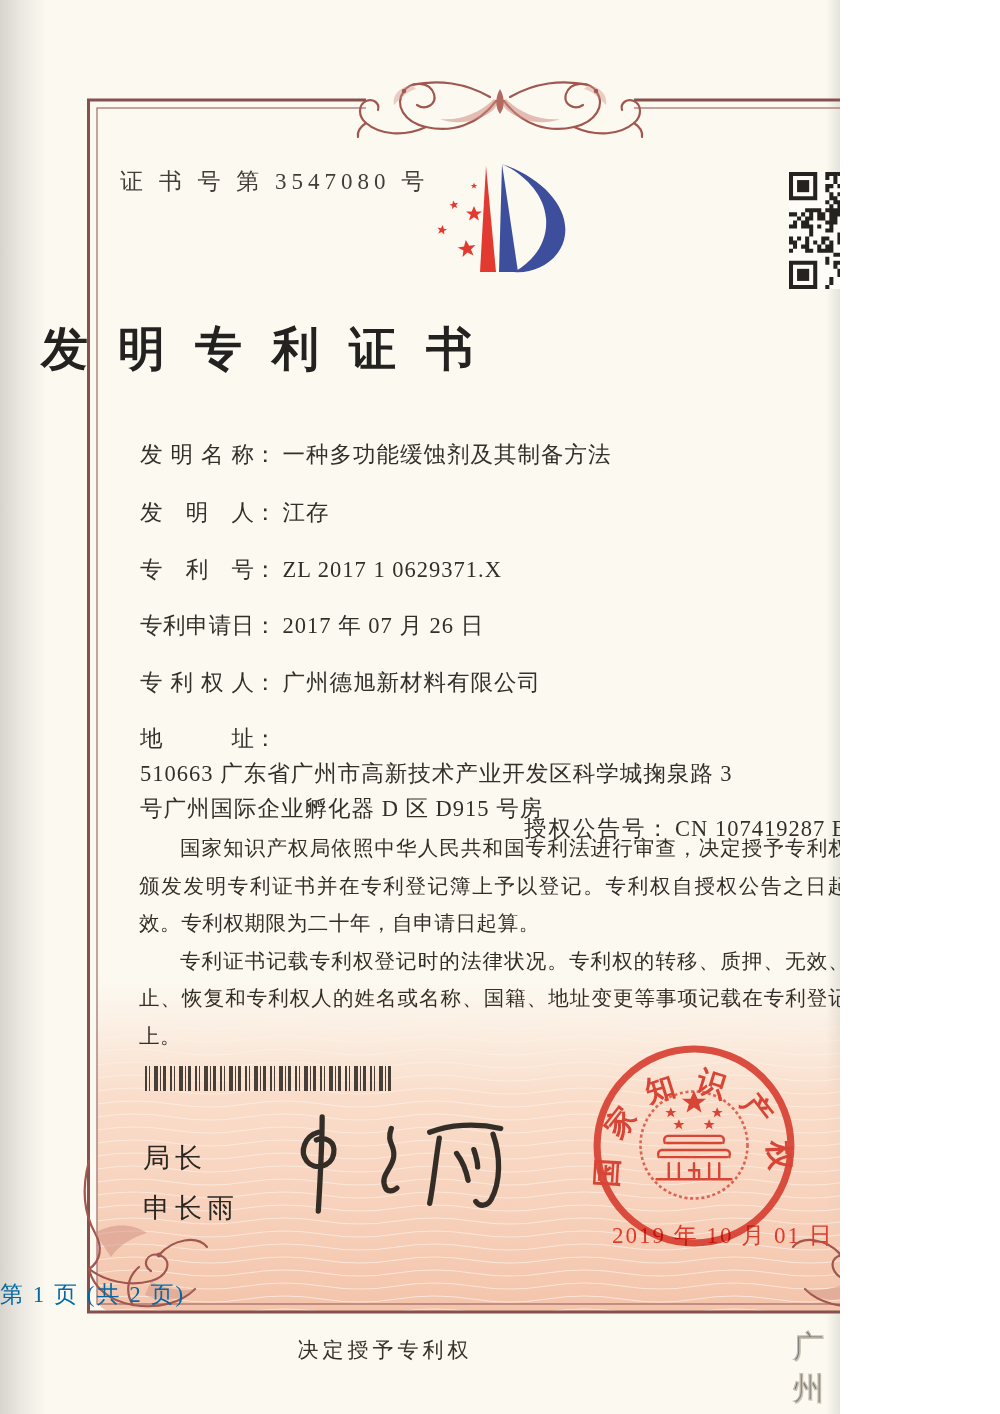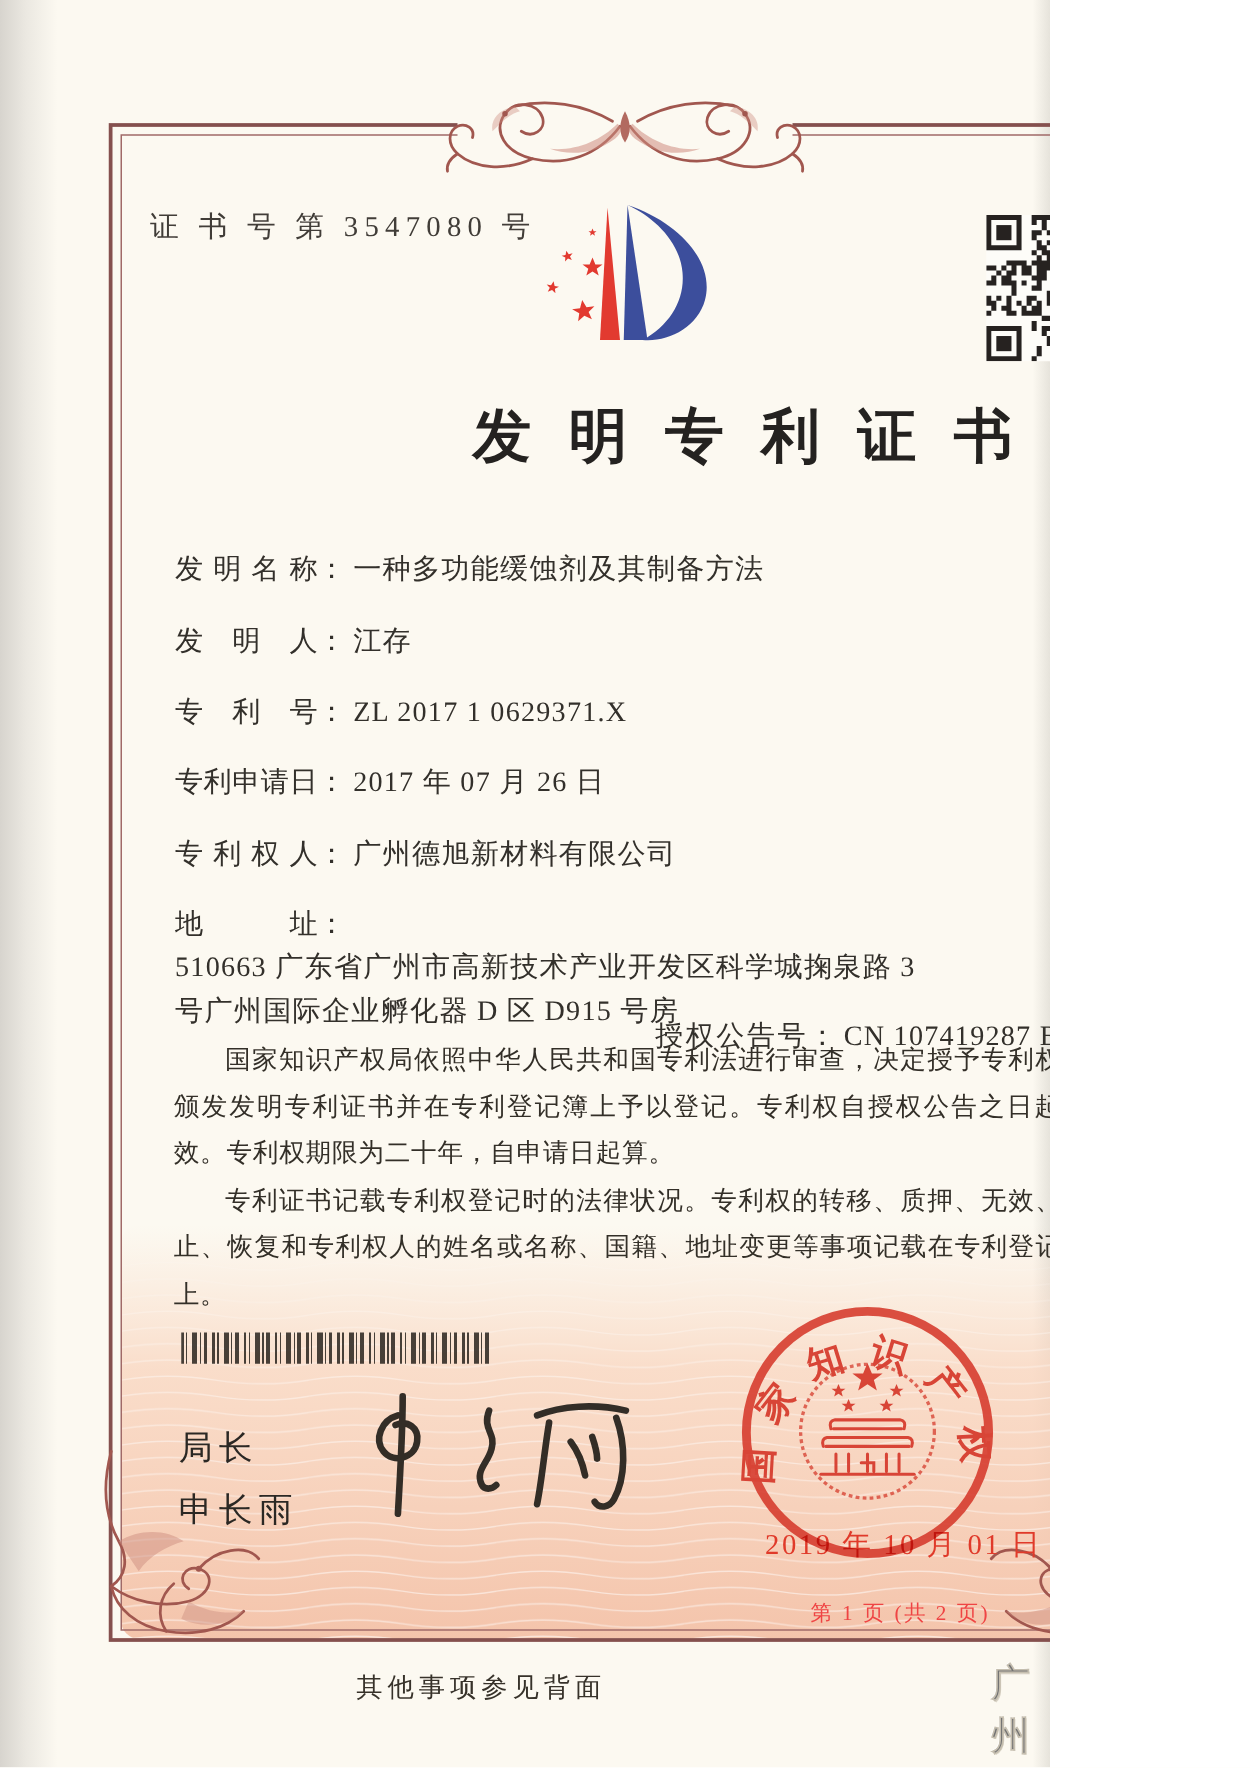--- a/index.html
+++ b/index.html
@@ -7,22 +7,22 @@
         font-family:"Liberation Serif",serif;color:#2c2824;}
   .scan-edge{position:absolute;top:0;height:100%;pointer-events:none;}
   .scan-edge.left{left:0;width:46px;background:linear-gradient(90deg,#d7d4ce 0%,#ebe8e1 45%,rgba(252,249,241,0) 100%);}
   .scan-edge.right{right:0;width:14px;background:linear-gradient(270deg,#e6e3db,rgba(252,249,241,0));}
   .pink-zone{position:absolute;left:97px;top:980px;width:806px;height:331px;z-index:1;}
   .frame{position:absolute;left:0;top:0;z-index:2;pointer-events:none;}
   .content{position:absolute;inset:0;z-index:3;}
   .cert-no{position:absolute;left:120px;top:166px;font-size:23px;letter-spacing:5px;color:#413d38;}
   .logo{position:absolute;left:412px;top:148px;width:176px;height:142px;}
   .qr{position:absolute;left:789px;top:172px;width:117px;height:117px;background:#fdfcf8;}
-  .title{position:absolute;left:0;top:318px;width:100%;margin:0;text-align:right;
-         font-size:47px;font-weight:600;letter-spacing:30px;text-indent:30px;color:#242220;}
+  .title{position:absolute;left:0;top:318px;width:100%;margin:0;text-align:left;
+         font-size:47px;font-weight:600;letter-spacing:30px;text-indent:30px;color:#242220;padding-left:11px;}
   .frow{position:absolute;left:140px;font-size:22.5px;color:#33302b;line-height:34px;white-space:nowrap;}
   .flabel{display:inline-block;width:114px;text-align:justify;text-align-last:justify;}
   .fcolon{margin-right:6px;}
   .fvalue{letter-spacing:1px;}
   .frow.addr{white-space:normal;}
   .frow.addr .fvalue{display:inline-block;width:598px;vertical-align:top;line-height:35px;}
   .frow.split{width:766px;}
   .g2{position:absolute;left:384px;top:0;white-space:nowrap;margin-top:24px;}
   .g2 .flabel2{letter-spacing:2px;}
   .body-text{position:absolute;left:139px;top:830px;width:732px;}
@@ -35,22 +35,22 @@
       #2e2822 9px 13px,rgba(0,0,0,0) 13px 15px,
       #2e2822 15px 16px,rgba(0,0,0,0) 16px 18px,
       #2e2822 18px 21px,rgba(0,0,0,0) 21px 25px);}
   .signer{position:absolute;left:143px;top:1140px;font-family:"Liberation Sans",sans-serif;
           font-size:27px;letter-spacing:5px;color:#2b2824;}
   .signer div{margin-bottom:14px;}
   .signature{position:absolute;left:278px;top:1110px;mix-blend-mode:multiply;}
   .seal{position:absolute;left:588px;top:1040px;width:212px;height:212px;mix-blend-mode:multiply;opacity:.93;}
   .seal-date{position:absolute;left:612px;top:1220px;font-size:23px;letter-spacing:2px;
              color:#e03a2a;mix-blend-mode:multiply;}
-  .page-num{position:absolute;left:0;right:48px;top:1279px;text-align:right;font-size:17px;
-            letter-spacing:2px;color:#ef4444;}
+  .page-num{position:absolute;left:0;right:48px;top:1279px;text-align:left;font-size:23px;
+            letter-spacing:2px;color:#0369a1;}
   .back-note{position:absolute;left:0;right:70px;top:1336px;text-align:center;font-size:21px;
              letter-spacing:4px;color:#37322a;}
   .watermark{position:absolute;left:733px;top:1326px;display:flex;align-items:center;}
   .wtext{font-family:"Liberation Sans",sans-serif;font-size:31px;font-weight:400;letter-spacing:2px;
          margin-left:8px;color:#737373;-webkit-text-stroke:1.3px #c5beaf;
          text-shadow:1px 1px 0 #d9d3c6,-1px -1px 0 #ffffff;}
 </style>
 </head>
 <body>
 
@@ -233,21 +233,21 @@
           <path d="M72,116 h66"></path>
           <path d="M80,122 v14 M90,122 v14 M105,122 v14 M120,122 v14 M130,122 v14"></path>
           <path d="M68,138 h74"></path>
           <path d="M100,129 h10 v7"></path>
         </g>
       </svg>
     </div>
     <div class="seal-date">2019 年 10 月 01 日</div>
 
     <div class="page-num">第 1 页 (共 2 页)</div>
-    <div class="back-note">其他事项参见背面</div>
+    <div class="back-note">决定授予专利权</div>
 
     <div class="watermark">
       <span>
         <svg width="52" height="46" viewBox="0 0 52 46">
           <g stroke="#b9b2a4" stroke-width="2" fill="#fbf8f0">
             <ellipse cx="20" cy="19" rx="17" ry="14"></ellipse>
             <path d="M10,30 l-4,8 9,-4 z" stroke="none" fill="#fbf8f0"></path>
             <path d="M10,30 l-4,8 9,-4" fill="none"></path>
             <ellipse cx="38" cy="28" rx="12" ry="10"></ellipse>
             <path d="M45,36 l3,6 -7,-3" fill="none"></path>

